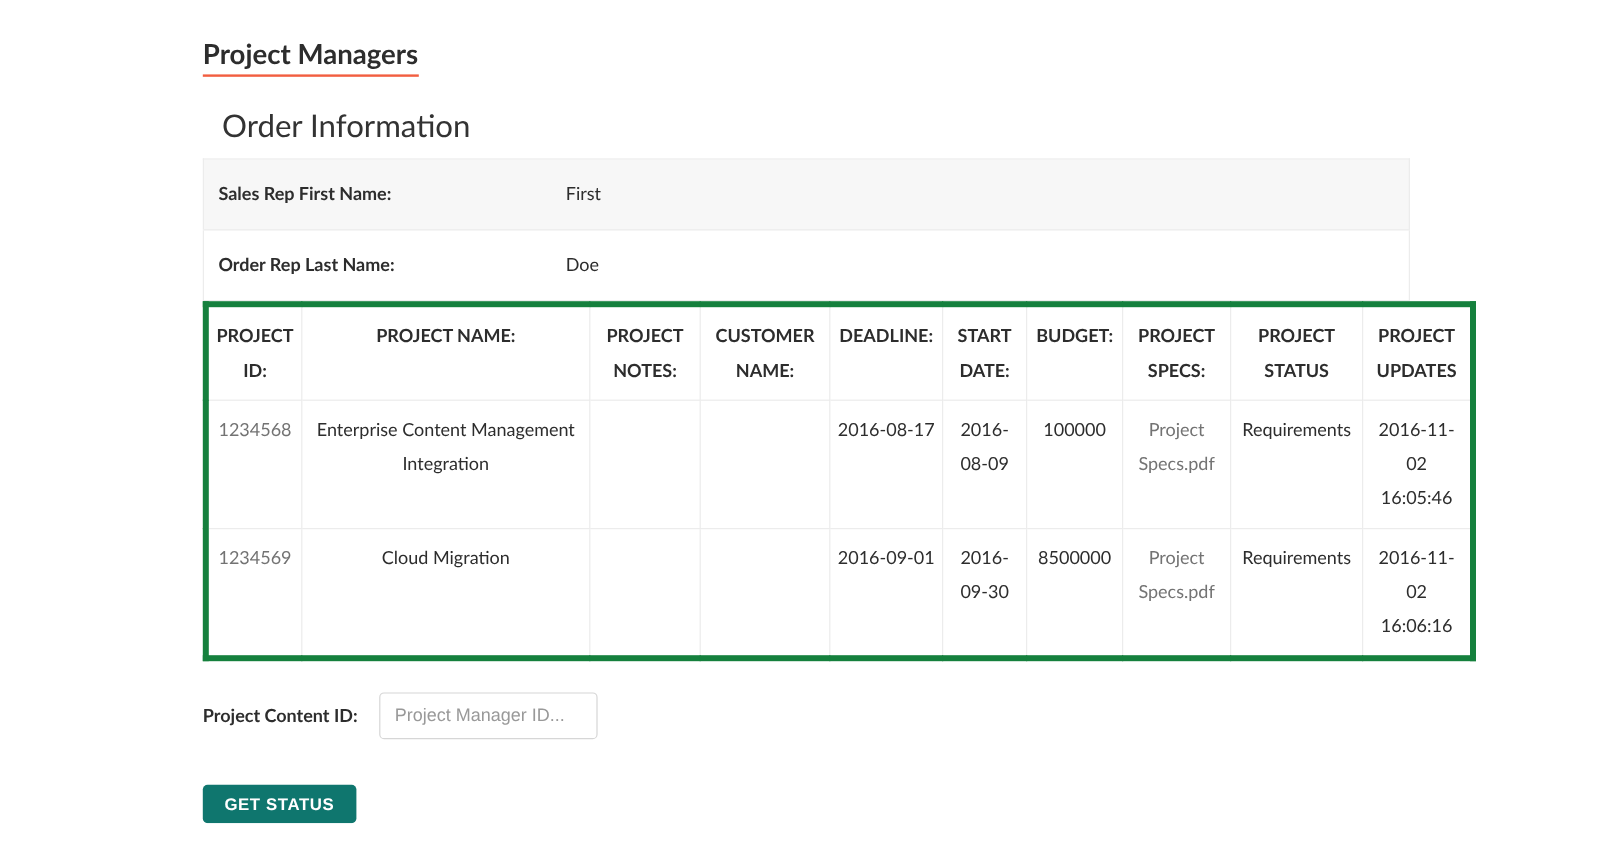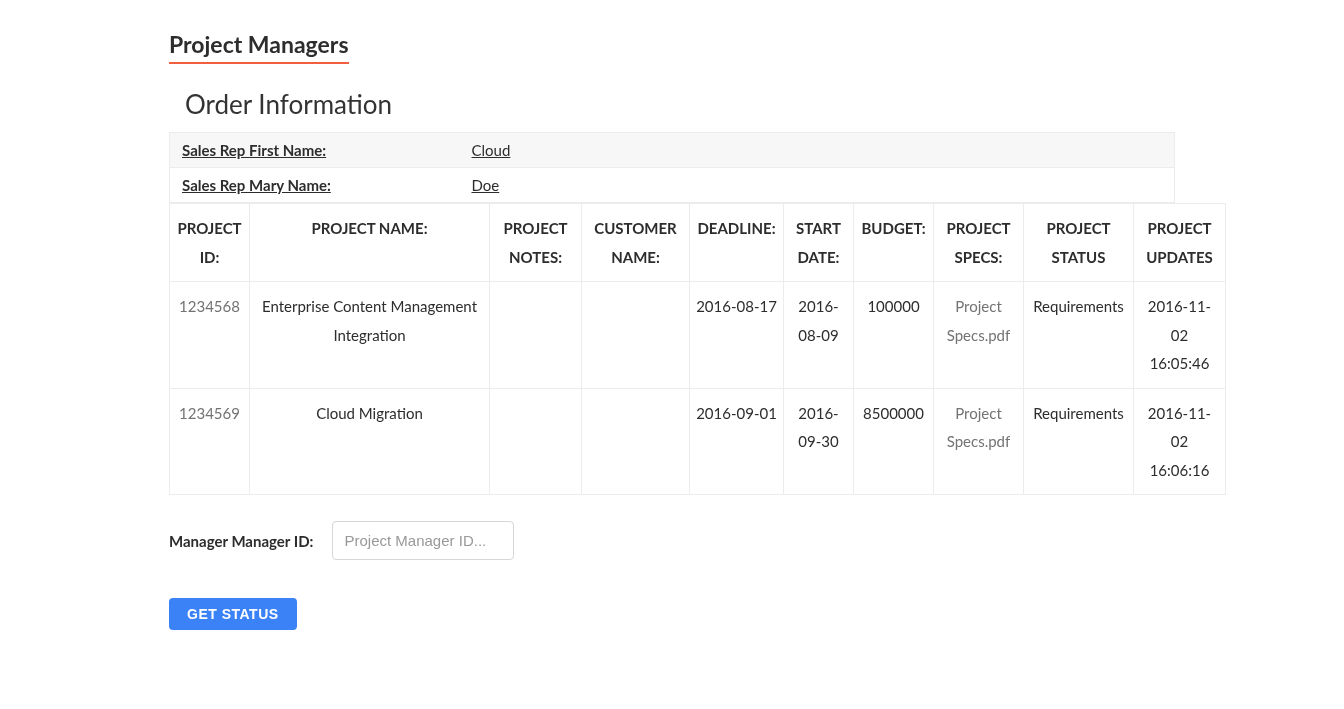--- a/index.html
+++ b/index.html
@@ -30,30 +30,29 @@
     margin: 18px 0 12px 16px;
   }
   table.info-table {
     width: 100%;
     border-collapse: collapse;
     border: 1px solid #ececec;
     margin-bottom: 0;
   }
   table.info-table tr:first-child { background: #f7f7f7; }
   table.info-table td {
-    padding: 8px 12px;
+    padding: 20px 12px;
     font-size: 15px;
     border-bottom: 1px solid #ececec;
-    text-decoration: underline;
   }
   table.info-table td.label { font-weight: 700; width: 290px; }
   table.projects {
     width: 100%;
     border-collapse: collapse;
-    border: 1px solid #15803d;
+    border: 5px solid #15803d;
     table-layout: fixed;
   }
   table.projects th, table.projects td {
     border: 1px solid #ececec;
     padding: 10px 6px;
     text-align: center;
     font-size: 15px;
     line-height: 1.9;
     vertical-align: top;
     word-wrap: break-word;
@@ -76,21 +75,21 @@
     padding: 10px 12px;
     font-size: 15px;
     border: 1px solid #d6d6d6;
     border-radius: 4px;
     width: 182px;
     color: #a21caf;
   }
   .form-row input::placeholder { color: #999; }
   .btn {
     margin-top: 38px;
-    background: #3b82f6;
+    background: #0f766e;
     color: #fff;
     border: none;
     border-radius: 4px;
     padding: 8px 18px;
     font-size: 14px;
     font-weight: 700;
     letter-spacing: 0.5px;
     cursor: pointer;
   }
 </style>
@@ -100,24 +99,24 @@
 <div class="container">
 
   <h1 class="page-title">Project Managers</h1>
 
   <h2 class="section-title">Order Information</h2>
 
   <table class="info-table">
     <tbody>
         <tr>
       <td class="label">Sales Rep First Name:</td>
-      <td>Cloud</td>
+      <td>First</td>
     </tr>
     <tr>
-      <td class="label">Sales Rep Mary Name:</td>
+      <td class="label">Order Rep Last Name:</td>
       <td>Doe</td>
     </tr>
   </tbody>
     </table>
 
   <table class="projects">
     <colgroup>
       <col style="width:80px">
       <col style="width:240px">
       <col style="width:92px">
@@ -166,19 +165,19 @@
         <td>8500000</td>
         <td><a class="link">Project Specs.pdf</a></td>
         <td>Requirements</td>
         <td>2016-11-02 16:06:16</td>
       </tr>
     </tbody>
   </table>
 
 
   <div class="form-row">
-    <label>Manager Manager ID:</label>
+    <label>Project Content ID:</label>
     <input type="text" placeholder="Project Manager ID..." style="">
   </div>
 
   <button class="btn">GET STATUS</button>
 
 </div>
 
 </body></html>

